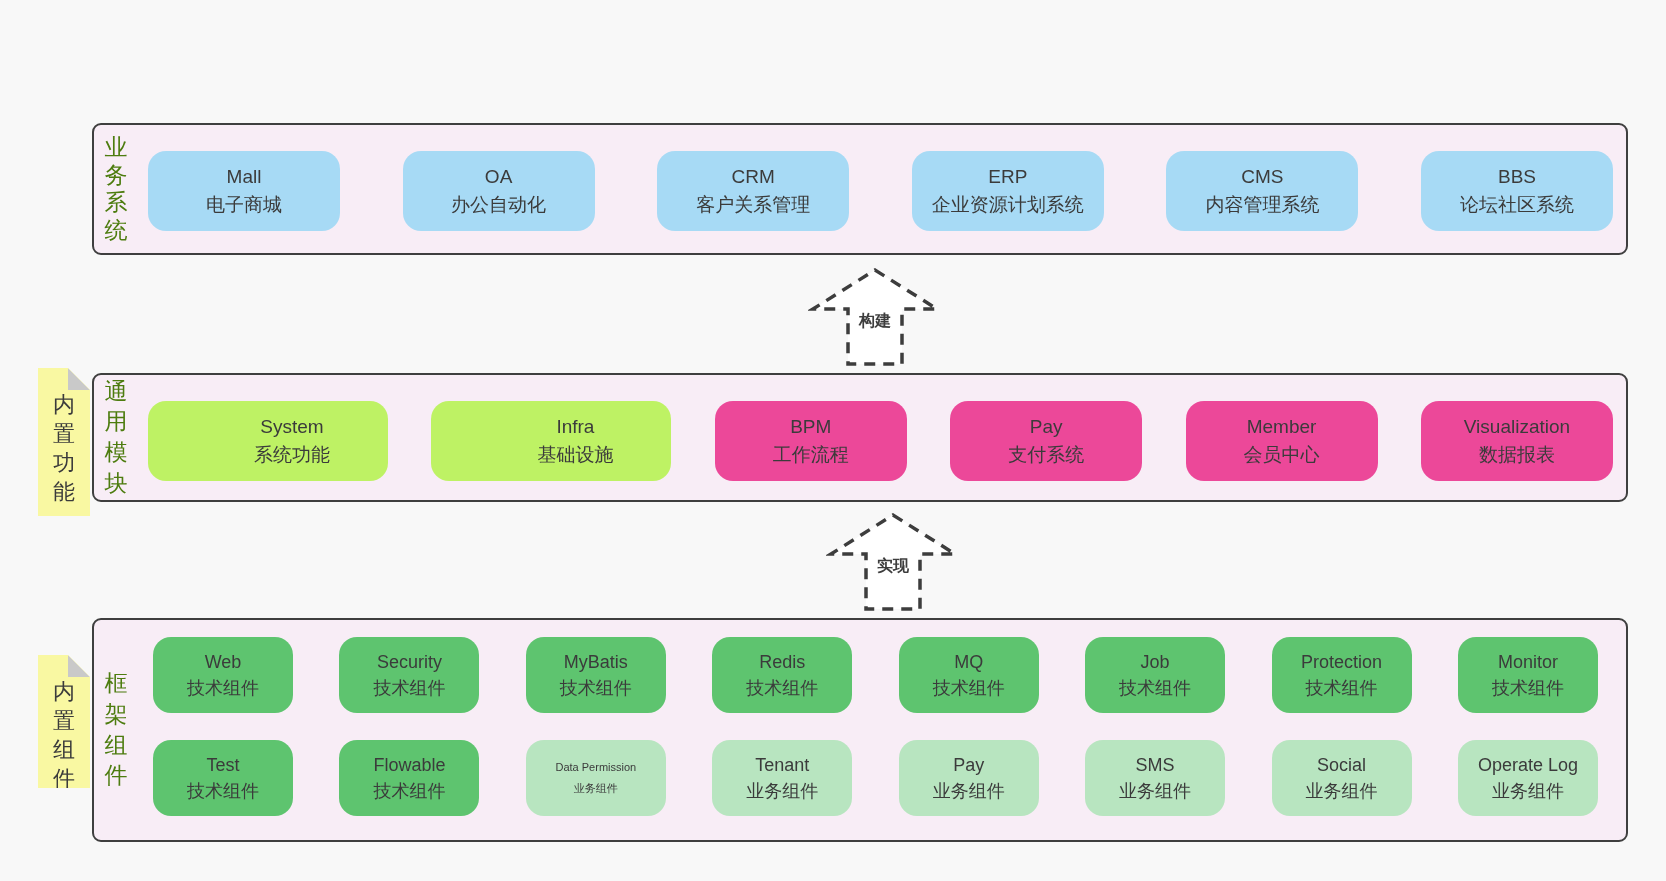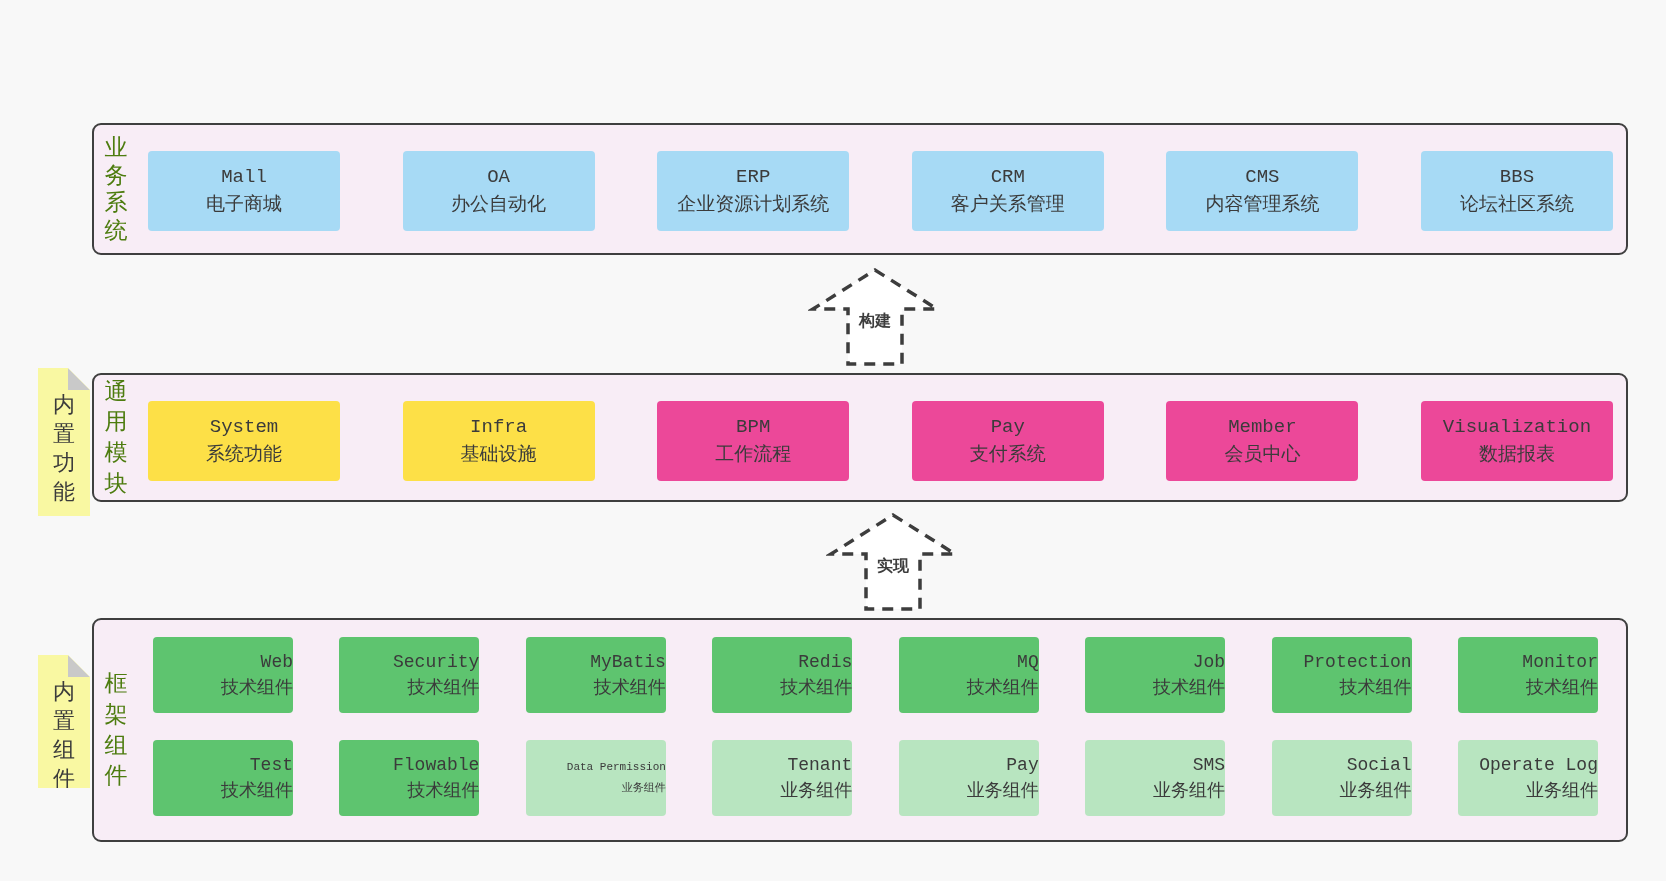--- a/index.html
+++ b/index.html
@@ -24,31 +24,30 @@
   }
   #panel-modules .panel-label,
   #panel-components .panel-label{line-height:1.34;}
 
   .row{position:absolute;display:flex;justify-content:space-between;}
   .row-6{left:54px;right:13px;top:26px;}
   .row-8a{left:59px;right:28px;top:17px;}
   .row-8b{left:59px;right:28px;top:120px;}
 
   .card{
-    border-radius:4px;display:flex;flex-direction:column;
+    border-radius:18px;display:flex;flex-direction:column;
     justify-content:center;align-items:center;text-align:center;
     color:#3b3b3b;
-    font-family:Liberation Mono, monospace;
   }
   .card-6{width:192px;height:80px;font-size:19px;line-height:28px;}
-  .card-8{width:140px;height:76px;font-size:18px;line-height:26px;align-items:flex-end;}
+  .card-8{width:140px;height:76px;font-size:18px;line-height:26px;}
   .card-8.tight{font-size:11px;line-height:21px;}
 
   .c-blue{background:#a7daf5;}
-  .c-red{background:#fde047;}
+  .c-red{background:#bef264;padding-left:48px;}
   .c-pink{background:#ec4899;}
   .c-gdark{background:#5ec46f;}
   .c-glight{background:#b8e5c0;}
 
   .sticky{
     position:absolute;width:52px;background:#f9f8a2;z-index:5;
     clip-path:polygon(0 0,calc(100% - 22px) 0,100% 22px,100% 100%,0 100%);
   }
   #sticky-modules{left:38px;top:368px;height:148px;}
   #sticky-components{left:38px;top:655px;height:133px;}
@@ -80,26 +79,26 @@
   <div class="row row-6">
     <div class="card card-6 c-blue">
       <div>Mall</div>
       <div>电子商城</div>
     </div>
     <div class="card card-6 c-blue">
       <div>OA</div>
       <div>办公自动化</div>
     </div>
     <div class="card card-6 c-blue">
+      <div>CRM</div>
+      <div>客户关系管理</div>
+    </div>
+    <div class="card card-6 c-blue">
       <div>ERP</div>
       <div>企业资源计划系统</div>
-    </div>
-    <div class="card card-6 c-blue">
-      <div>CRM</div>
-      <div>客户关系管理</div>
     </div>
     <div class="card card-6 c-blue">
       <div>CMS</div>
       <div>内容管理系统</div>
     </div>
     <div class="card card-6 c-blue">
       <div>BBS</div>
       <div>论坛社区系统</div>
     </div>
   </div>

